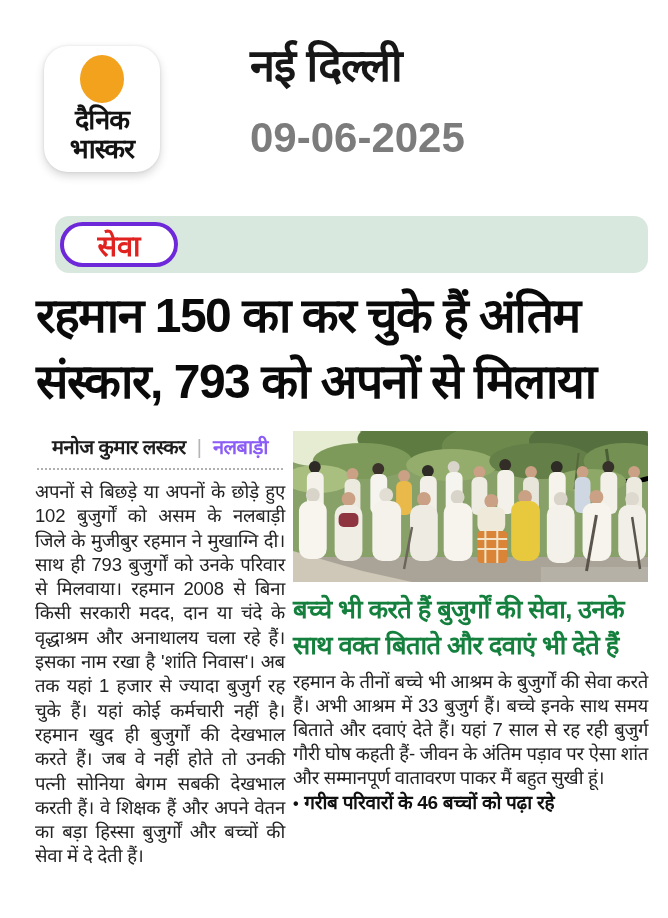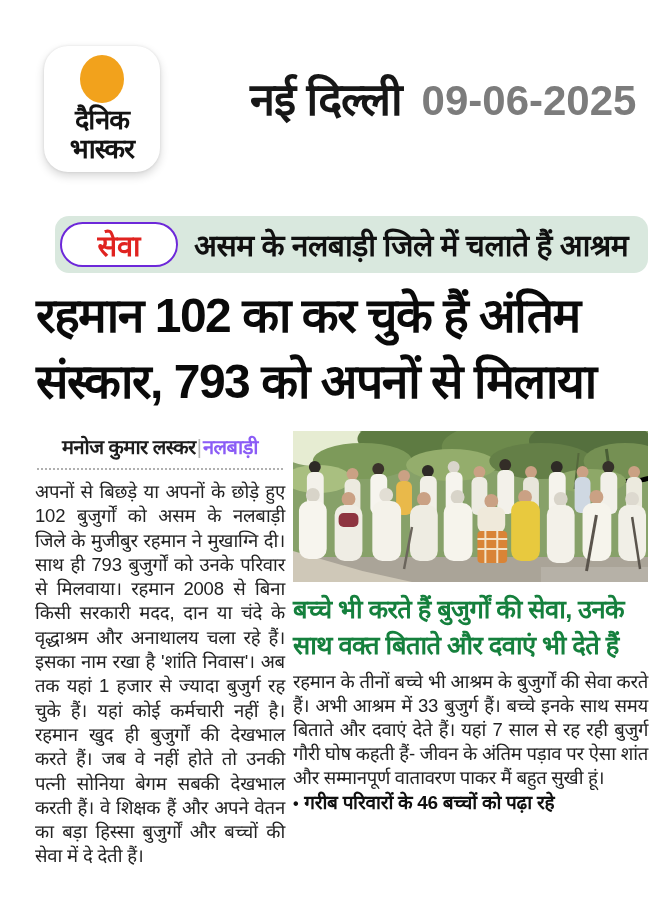--- a/index.html
+++ b/index.html
@@ -45,20 +45,21 @@
     color: #131313;
     text-align: center;
     letter-spacing: -1px;
   }
   .masthead-right {
     display: flex;
     align-items: baseline;
     gap: 20px;
     margin-left: 42px;
     margin-top: -24px;
+    flex-direction: column;
   }
   .city {
     font-size: 45px;
     font-weight: 800;
     color: #171717;
     letter-spacing: -1px;
   }
   .date {
     font-size: 42px;
     font-weight: 700;
@@ -73,21 +74,21 @@
     background: #d9e8de;
     border-radius: 14px;
     display: flex;
     align-items: center;
   }
   .kicker-badge {
     margin-left: 5px;
     min-width: 118px;
     height: 45px;
     background: #ffffff;
-    border: 2px solid #6d28d9;
+    border: 4px solid #6d28d9;
     border-radius: 24px;
     display: flex;
     align-items: center;
     justify-content: center;
     box-sizing: border-box;
   }
   .kicker-badge span {
     color: #e02320;
     font-size: 29px;
     font-weight: 800;
@@ -117,21 +118,21 @@
     gap: 8px;
     padding: 16px 20px 0 35px;
   }
   .col-left { width: 250px; flex: none; }
   .col-right { flex: 1; min-width: 0; }
 
   .byline {
     display: flex;
     justify-content: center;
     align-items: baseline;
-    gap: 1px;
+    gap: 11px;
     padding: 2px 0 8px 0;
     font-size: 20px;
   }
   .byline-author { font-weight: 800; color: #1e1e1e; letter-spacing: -0.5px; }
   .byline-sep   { color: #b5b5b5; font-weight: 400; }
   .byline-loc   { color: #8b5cf6; font-weight: 700; letter-spacing: -0.5px; }
   .byline-rule {
     border-bottom: 2px dotted #b0b0b0;
     margin: 0 2px 10px 2px;
   }
@@ -190,25 +191,24 @@
     <div class="masthead-right">
       <span class="city">नई दिल्ली</span>
       <span class="date">09-06-2025</span>
     </div>
   </div>
 
   <div class="kicker">
     <div class="kicker-badge">
       <span>सेवा</span>
     </div>
-    <div class="kicker-text">असम के नलबाड़ी जिले में चलाते हैं आश्रम</div>
   </div>
 
   <div class="headline">
-    <div>रहमान 102 का कर चुके हैं अंतिम</div>
+    <div>रहमान 150 का कर चुके हैं अंतिम</div>
     <div>संस्कार, 793 को अपनों से मिलाया</div>
   </div>
 
   <div class="article">
 
     <div class="col-left">
       <div class="byline">
         <span class="byline-author">मनोज कुमार लस्कर</span>
         <span class="byline-sep">|</span>
         <span class="byline-loc">नलबाड़ी</span>

